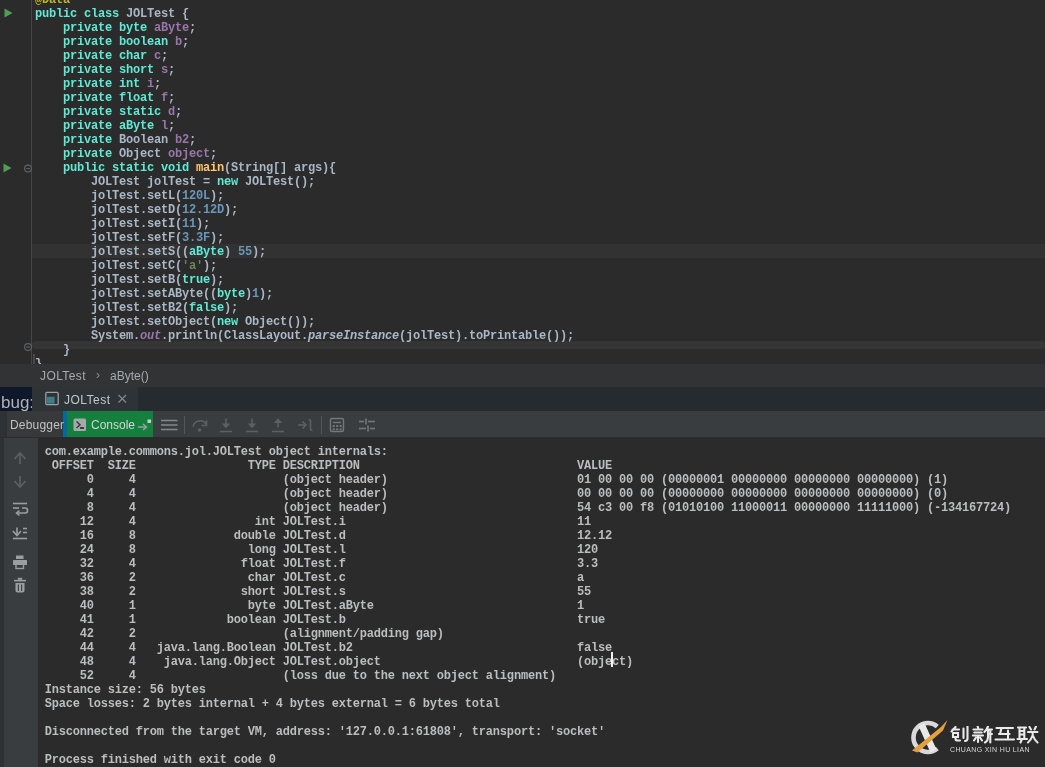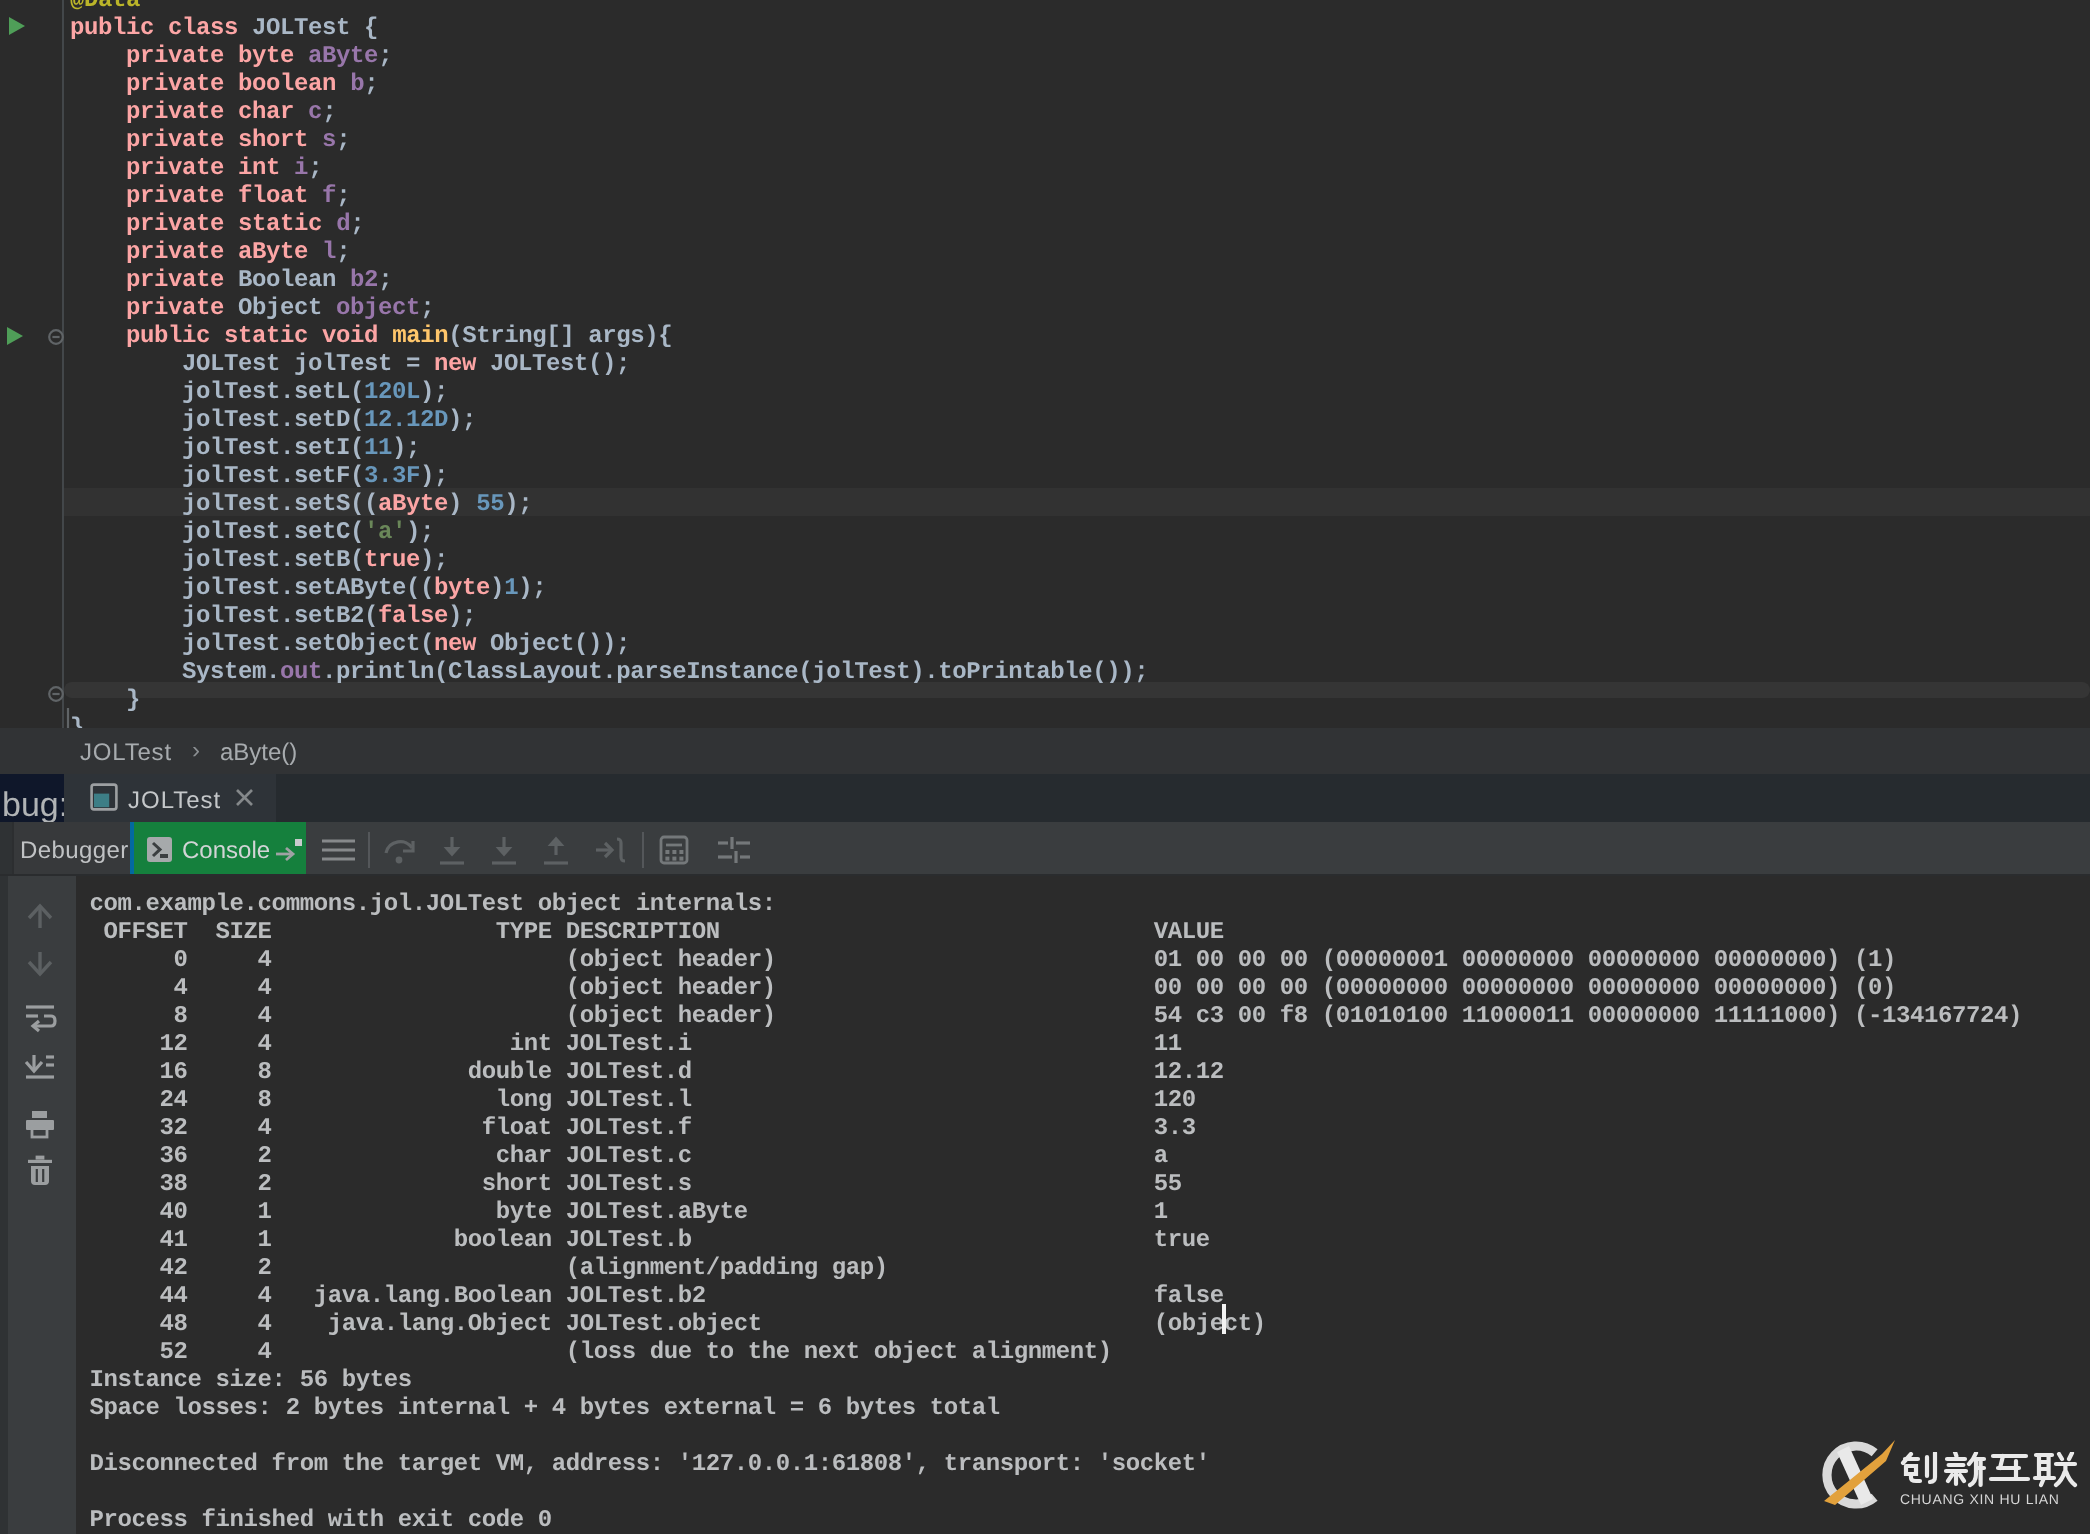--- a/index.html
+++ b/index.html
@@ -1,36 +1,36 @@
 <!DOCTYPE html>
 <html><head><meta charset="utf-8"><style>
 *{margin:0;padding:0;box-sizing:border-box}
 html,body{width:1045px;height:767px;overflow:hidden;background:#2b2b2b}
 body{position:relative;font-family:"Liberation Sans",sans-serif}
 .abs{position:absolute}
 pre{font-family:"Liberation Mono",monospace;font-size:12px;line-height:14px;letter-spacing:-0.2px;font-weight:bold;}
 #code{left:35px;top:-7px;color:#a9b7c6}
-#code .k{color:#fca5a5}
+#code .k{color:#5eead4}
 #code .f{color:#9876aa}
 #code .n{color:#6897bb}
 #code .m{color:#ffc66b}
 #code .s{color:#6a8759}
 #code .a{color:#bbb529}
-#code .i{}
+#code .i{font-style:italic}
 #caretline{left:32px;top:243.5px;width:1013px;height:14.5px;background:#323232;z-index:0}
 #hscroll{left:32px;top:341px;width:1013px;height:8px;background:rgba(255,255,255,0.05);border-radius:4px}
 #gutterline{left:31px;top:0;width:1px;height:364px;background:#43474a}
 #crumbs{left:0;top:364px;width:1045px;height:23px;background:#313335;color:#a7abae;font-size:12px}
 #crumbs .t{position:absolute;top:4px}
 #dbghead{left:0;top:387px;width:1045px;height:24px;background:#262b2f}
 #dbghead .lbl{position:absolute;left:0;top:0;width:32px;height:24px;background:#0f172a;color:#b0b3b5;font-size:17px}
 #dbghead .tab{position:absolute;left:32px;top:0;width:106px;height:24px;background:#2e3338;color:#c4c7c9;font-size:12px}
 #toolbar{left:0;top:411px;width:1045px;height:27px;background:#3a3d3f}
 #toolbar .dk{position:absolute;left:0;top:0;width:6px;height:27px;background:#2f3234}
-#toolbar .t1{position:absolute;left:6px;top:0;width:61px;height:26px;background:#37393b;color:#c0c2c4;font-size:12px;border-left:1px solid #2c2e30;border-right:2px solid #0369a1}
+#toolbar .t1{position:absolute;left:6px;top:0;width:61px;height:26px;background:#37393b;color:#c0c2c4;font-size:12px;border-left:1px solid #2c2e30;border-right:4px solid #0369a1}
 #toolbar .t2{position:absolute;left:67px;top:0;width:86px;height:26px;background:#15803d;color:#d2d4d6;font-size:12px}
 #toolbar .bline{position:absolute;left:0;top:26px;width:1045px;height:1px;background:#2a2c2e}
 #rail{left:0;top:438px;width:38px;height:329px;background:#3a3d3f;border-left:4px solid #2f3234}
 #conswrap{left:38px;top:438px;width:1011px;height:329px;background:#2b2b2b}
 #cons{position:absolute;left:6.8px;top:6.5px;color:#bbbdbf}
 #caret{left:611px;top:652px;width:1.5px;height:15px;background:#f2f2f2}
 </style></head>
 <body>
 <div id="caretline" class="abs"></div>
 <div id="hscroll" class="abs"></div>

